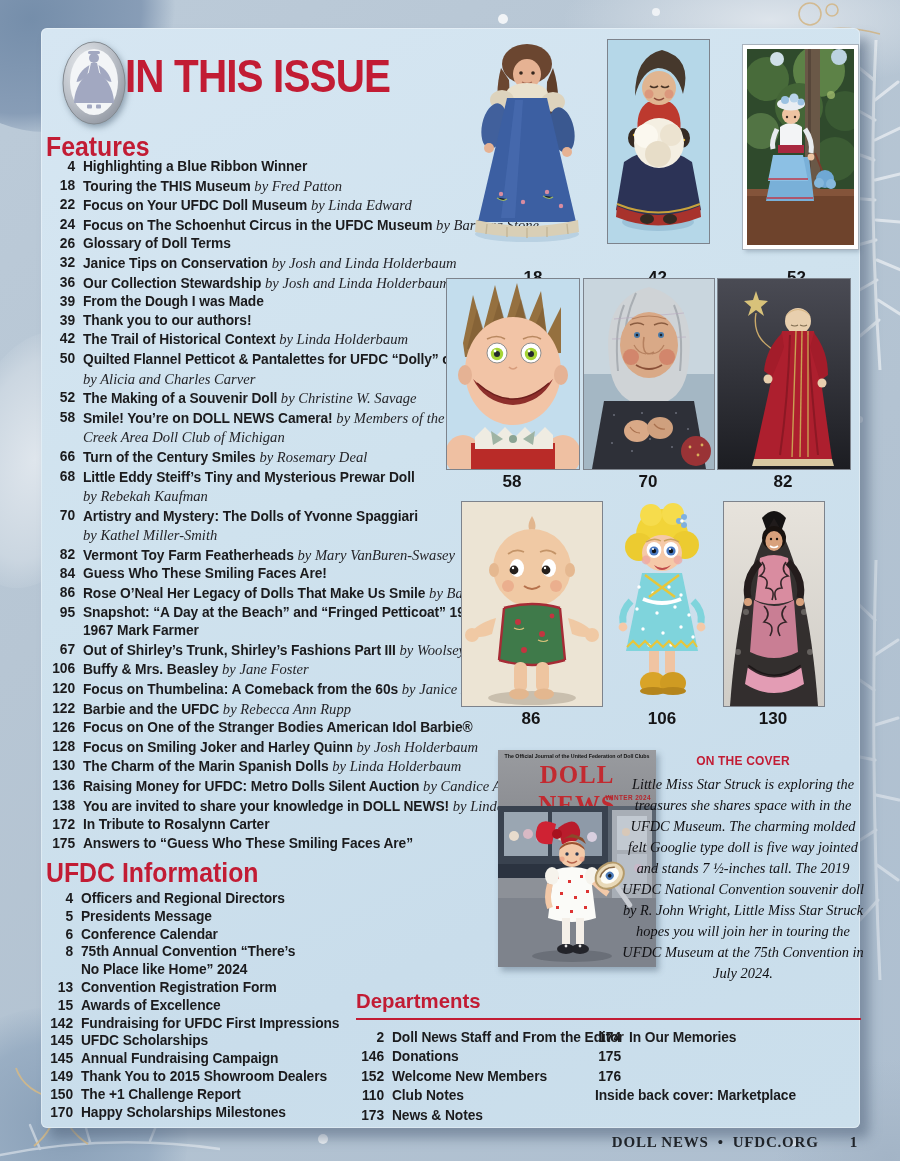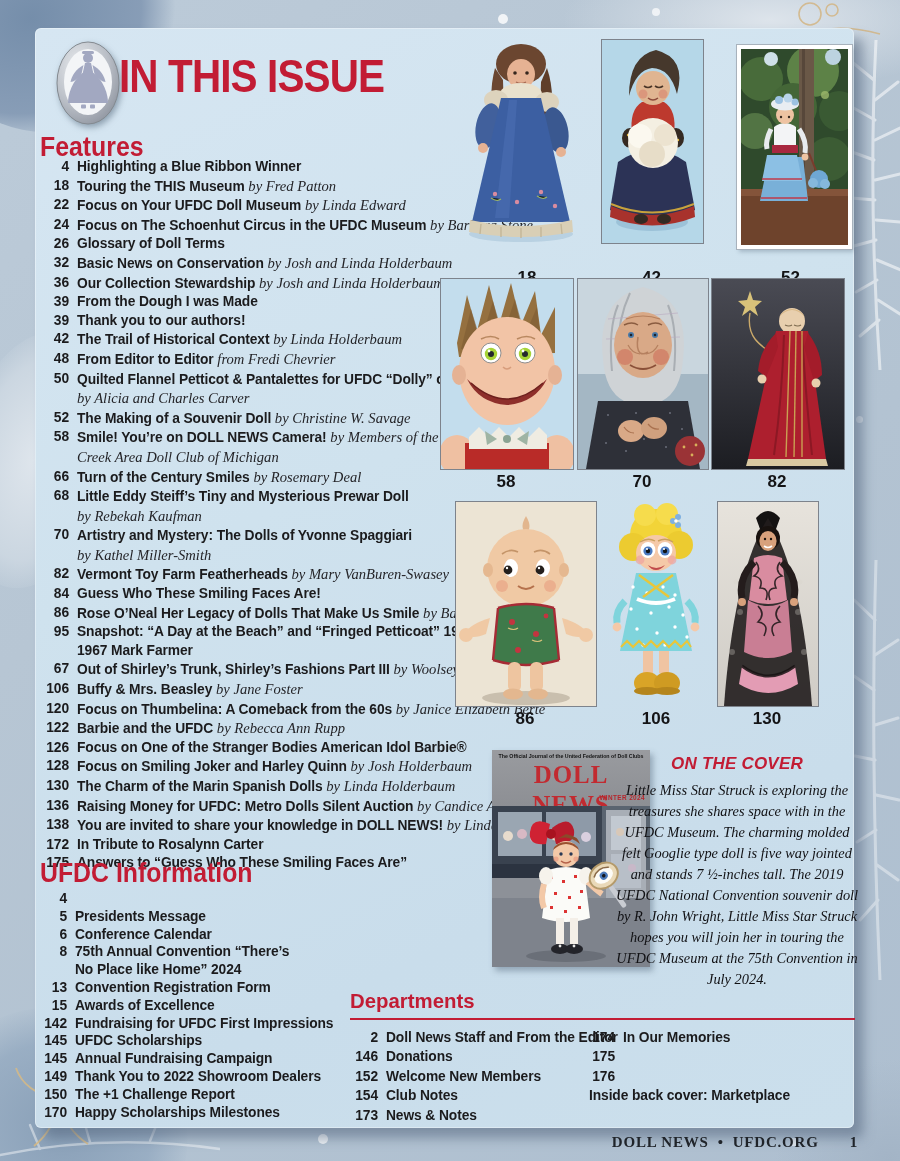--- a/index.html
+++ b/index.html
@@ -20,21 +20,21 @@
       background:radial-gradient(ellipse at 50% 50%,#7f97b1 0%,#93a9c0 50%,rgba(147,169,192,0) 72%);opacity:.8;}
   .b4{left:770px;top:1060px;width:240px;height:200px;transform:rotate(-20deg);
       background:radial-gradient(ellipse at 50% 50%,#a3b4c6 0%,rgba(163,180,198,0) 70%);}
   .b5{left:560px;top:-50px;width:420px;height:140px;
       background:radial-gradient(ellipse at 50% 50%,#dde4eb 0%,rgba(221,228,235,0) 70%);}
   .dot{position:absolute;border-radius:50%;background:#ffffff;pointer-events:none;}
   .fern{position:absolute;pointer-events:none;}
   .gold{position:absolute;pointer-events:none;}
   
   .panel{
-    position:absolute;left:35px;top:28px;width:819px;height:1100px;
+    position:absolute;left:41px;top:28px;width:819px;height:1100px;
     background:linear-gradient(155deg,#d6e6f2 0%,#cfe2ee 40%,#c9ddeb 75%,#cbdfec 100%);
     border-radius:6px;
     box-shadow:9px 10px 12px rgba(84,102,126,.55), inset 0 0 0 1px rgba(255,255,255,.35);
   }
   
   .badge{left:20px;top:12px;width:66px;height:88px;filter:drop-shadow(2px 3px 3px rgba(70,90,110,.5));}
   .main-title{
     left:84px;top:24px;margin:0;font-size:47px;font-weight:800;line-height:1;
     color:var(--red);letter-spacing:-1px;white-space:nowrap;
     transform:scaleX(.86);transform-origin:left top;
@@ -73,21 +73,21 @@
   .cover-head{position:absolute;left:0;top:0;width:158px;height:56px;background:linear-gradient(#999b9f,#8d8f94);}
   .cover-tagline{position:absolute;left:0;top:3px;width:158px;text-align:center;font-size:5.6px;
                  font-weight:700;color:#141414;white-space:nowrap;transform:scaleX(.94);}
   .cover-masthead{position:absolute;left:0;top:10px;width:158px;text-align:center;
                   font-family:"Liberation Serif","DejaVu Serif",serif;font-weight:700;font-size:26px;
                   color:#c22a30;letter-spacing:1px;transform:scaleX(.96);}
   .cover-issue{position:absolute;right:5px;top:44px;font-size:6.4px;font-weight:700;color:#b5252b;letter-spacing:.4px;}
   .cover-scene{position:absolute;left:0;top:56px;width:158px;height:161px;}
   
   .on-cover{left:579px;top:726px;width:246px;text-align:center;}
-  .on-cover h3{margin:0 0 6px 0;font-size:17px;font-weight:800;color:var(--red);letter-spacing:.2px;font-style:italic;}
+  .on-cover h3{margin:0 0 6px 0;font-size:12px;font-weight:800;color:var(--red);letter-spacing:.2px;}
   .on-cover p{margin:0;font-family:"Liberation Serif","DejaVu Serif",serif;font-style:italic;
               font-size:14.4px;line-height:21px;color:#111114;}
   
   .footer{position:absolute;left:0;top:1134px;width:858px;display:flex;justify-content:flex-end;
           align-items:baseline;gap:9px;font-family:"Liberation Serif","DejaVu Serif",serif;
           font-weight:700;font-size:15px;letter-spacing:.8px;color:#20242a;}
   .footer .pageno{margin-left:22px;}
 </style>
 </head>
 <body>
@@ -215,41 +215,37 @@
       <div class="toc-row">
         <span class="num">24</span>
         <span class="entry"><span class="t">Focus on The Schoenhut Circus in the UFDC Museum</span> <span class="a">by Barbara Stone</span></span>
       </div>
       <div class="toc-row">
         <span class="num">26</span>
         <span class="entry"><span class="t">Glossary of Doll Terms</span></span>
       </div>
       <div class="toc-row">
         <span class="num">32</span>
-        <span class="entry"><span class="t">Basic News on Conservation</span> <span class="a">by Josh and Linda Holderbaum</span></span>
+        <span class="entry"><span class="t">Janice Tips on Conservation</span> <span class="a">by Josh and Linda Holderbaum</span></span>
       </div>
       <div class="toc-row">
         <span class="num">36</span>
         <span class="entry"><span class="t">Our Collection Stewardship</span> <span class="a">by Josh and Linda Holderbaum</span></span>
       </div>
       <div class="toc-row">
         <span class="num">39</span>
         <span class="entry"><span class="t">From the Dough I was Made</span></span>
       </div>
       <div class="toc-row">
         <span class="num">39</span>
         <span class="entry"><span class="t">Thank you to our authors!</span></span>
       </div>
       <div class="toc-row">
         <span class="num">42</span>
         <span class="entry"><span class="t">The Trail of Historical Context</span> <span class="a">by Linda Holderbaum</span></span>
-      </div>
-      <div class="toc-row">
-        <span class="num">48</span>
-        <span class="entry"><span class="t">From Editor to Editor</span> <span class="a">from Fredi Chevrier</span></span>
       </div>
       <div class="toc-row">
         <span class="num">50</span>
         <span class="entry"><span class="t">Quilted Flannel Petticot &amp; Pantalettes for UFDC “Dolly” created</span> <span class="a">
 by Alicia and Charles Carver</span></span>
       </div>
       <div class="toc-row">
         <span class="num">52</span>
         <span class="entry"><span class="t">The Making of a Souvenir Doll</span> <span class="a">by Christine W. Savage</span></span>
       </div>
@@ -332,20 +328,21 @@
       <div class="toc-row">
         <span class="num">175</span>
         <span class="entry"><span class="t">Answers to “Guess Who These Smiling Faces Are”</span></span>
       </div>
     </div>
 
   <h2 class="abs sec-head ufdc-head">UFDC Information</h2>
   <div class="abs toc-list ufdc-list">
       <div class="toc-row">
         <span class="num">4</span>
+        <span class="entry"><span class="t">Officers and Regional Directors</span></span>
       </div>
       <div class="toc-row">
         <span class="num">5</span>
         <span class="entry"><span class="t">Presidents Message</span></span>
       </div>
       <div class="toc-row">
         <span class="num">6</span>
         <span class="entry"><span class="t">Conference Calendar</span></span>
       </div>
       <div class="toc-row">
@@ -368,21 +365,21 @@
       <div class="toc-row">
         <span class="num">145</span>
         <span class="entry"><span class="t">UFDC Scholarships</span></span>
       </div>
       <div class="toc-row">
         <span class="num">145</span>
         <span class="entry"><span class="t">Annual Fundraising Campaign</span></span>
       </div>
       <div class="toc-row">
         <span class="num">149</span>
-        <span class="entry"><span class="t">Thank You to 2022 Showroom Dealers</span></span>
+        <span class="entry"><span class="t">Thank You to 2015 Showroom Dealers</span></span>
       </div>
       <div class="toc-row">
         <span class="num">150</span>
         <span class="entry"><span class="t">The +1 Challenge Report</span></span>
       </div>
       <div class="toc-row">
         <span class="num">170</span>
         <span class="entry"><span class="t">Happy Scholarships Milestones</span></span>
       </div>
     </div>
@@ -397,21 +394,21 @@
       </div>
       <div class="toc-row">
         <span class="num">146</span>
         <span class="entry"><span class="t">Donations</span></span>
       </div>
       <div class="toc-row">
         <span class="num">152</span>
         <span class="entry"><span class="t">Welcome New Members</span></span>
       </div>
       <div class="toc-row">
-        <span class="num">154</span>
+        <span class="num">110</span>
         <span class="entry"><span class="t">Club Notes</span></span>
       </div>
       <div class="toc-row">
         <span class="num">173</span>
         <span class="entry"><span class="t">News &amp; Notes</span></span>
       </div>
     </div>
   <div class="abs toc-list dept-col dept-col2">
       <div class="toc-row">
         <span class="num">174</span>

